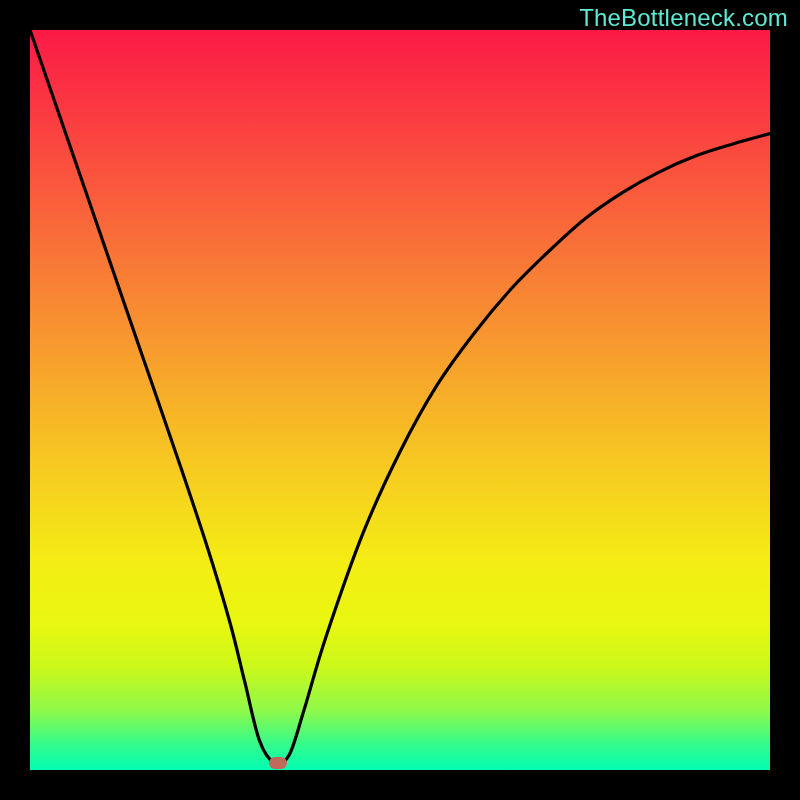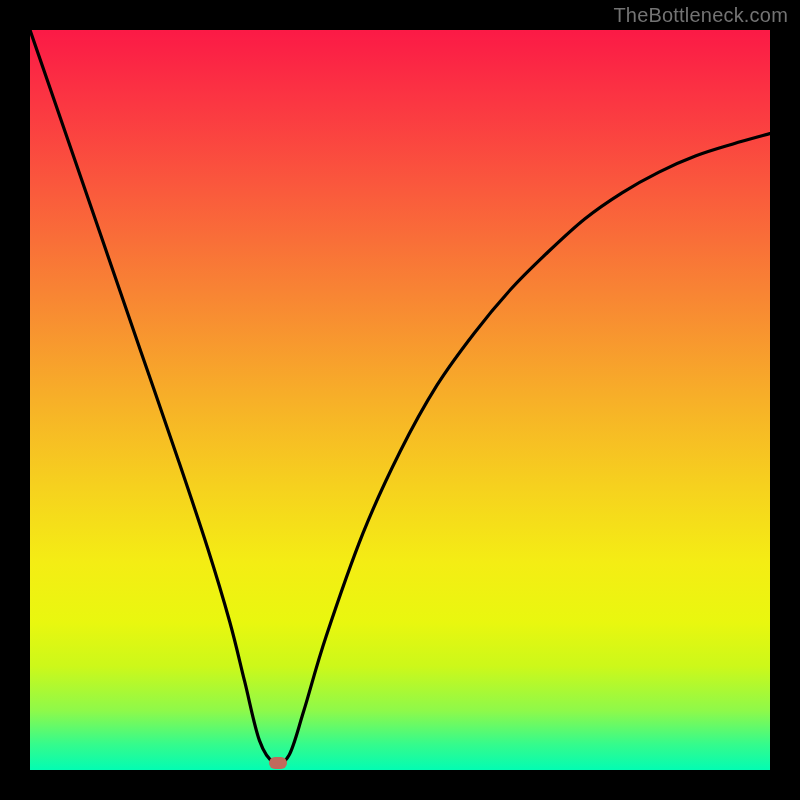--- a/index.html
+++ b/index.html
@@ -46,22 +46,22 @@
     width: 18px;
     height: 12px;
     border-radius: 6px;
     transform: translate(-50%, -50%);
   }
   .watermark {
     position: absolute;
     top: 4px;
     right: 12px;
     font-family: Arial, Helvetica, sans-serif;
-    font-size: 20px;
-    color: #737373;
+    font-size: 24px;
+    color: #5eead4;
     letter-spacing: 0.2px;
   }
 </style>
 </head>
 <body>
 
 <div class="frame">
   <div class="watermark">TheBottleneck.com</div>
   <div class="plot-area">
     <svg class="gradient" viewBox="0 0 100 100" preserveAspectRatio="none">

